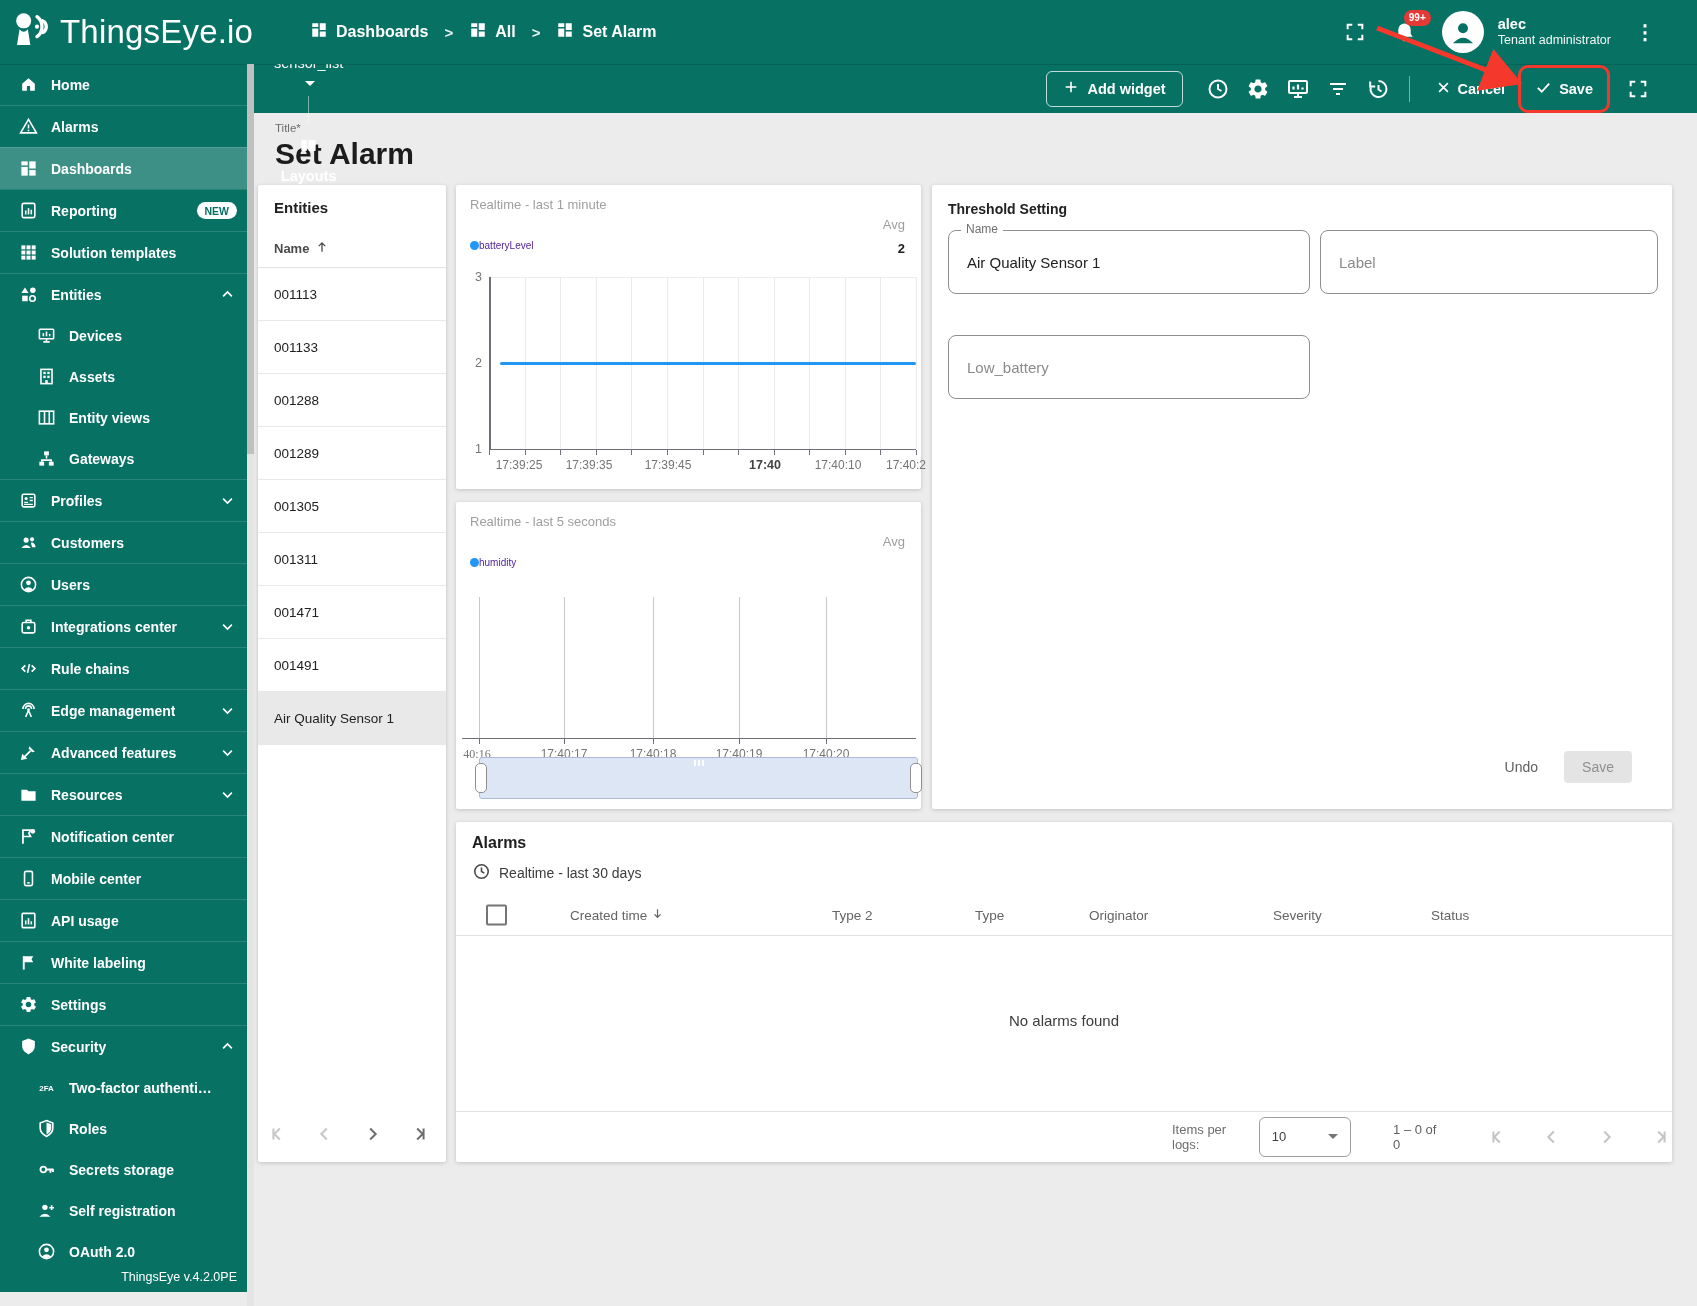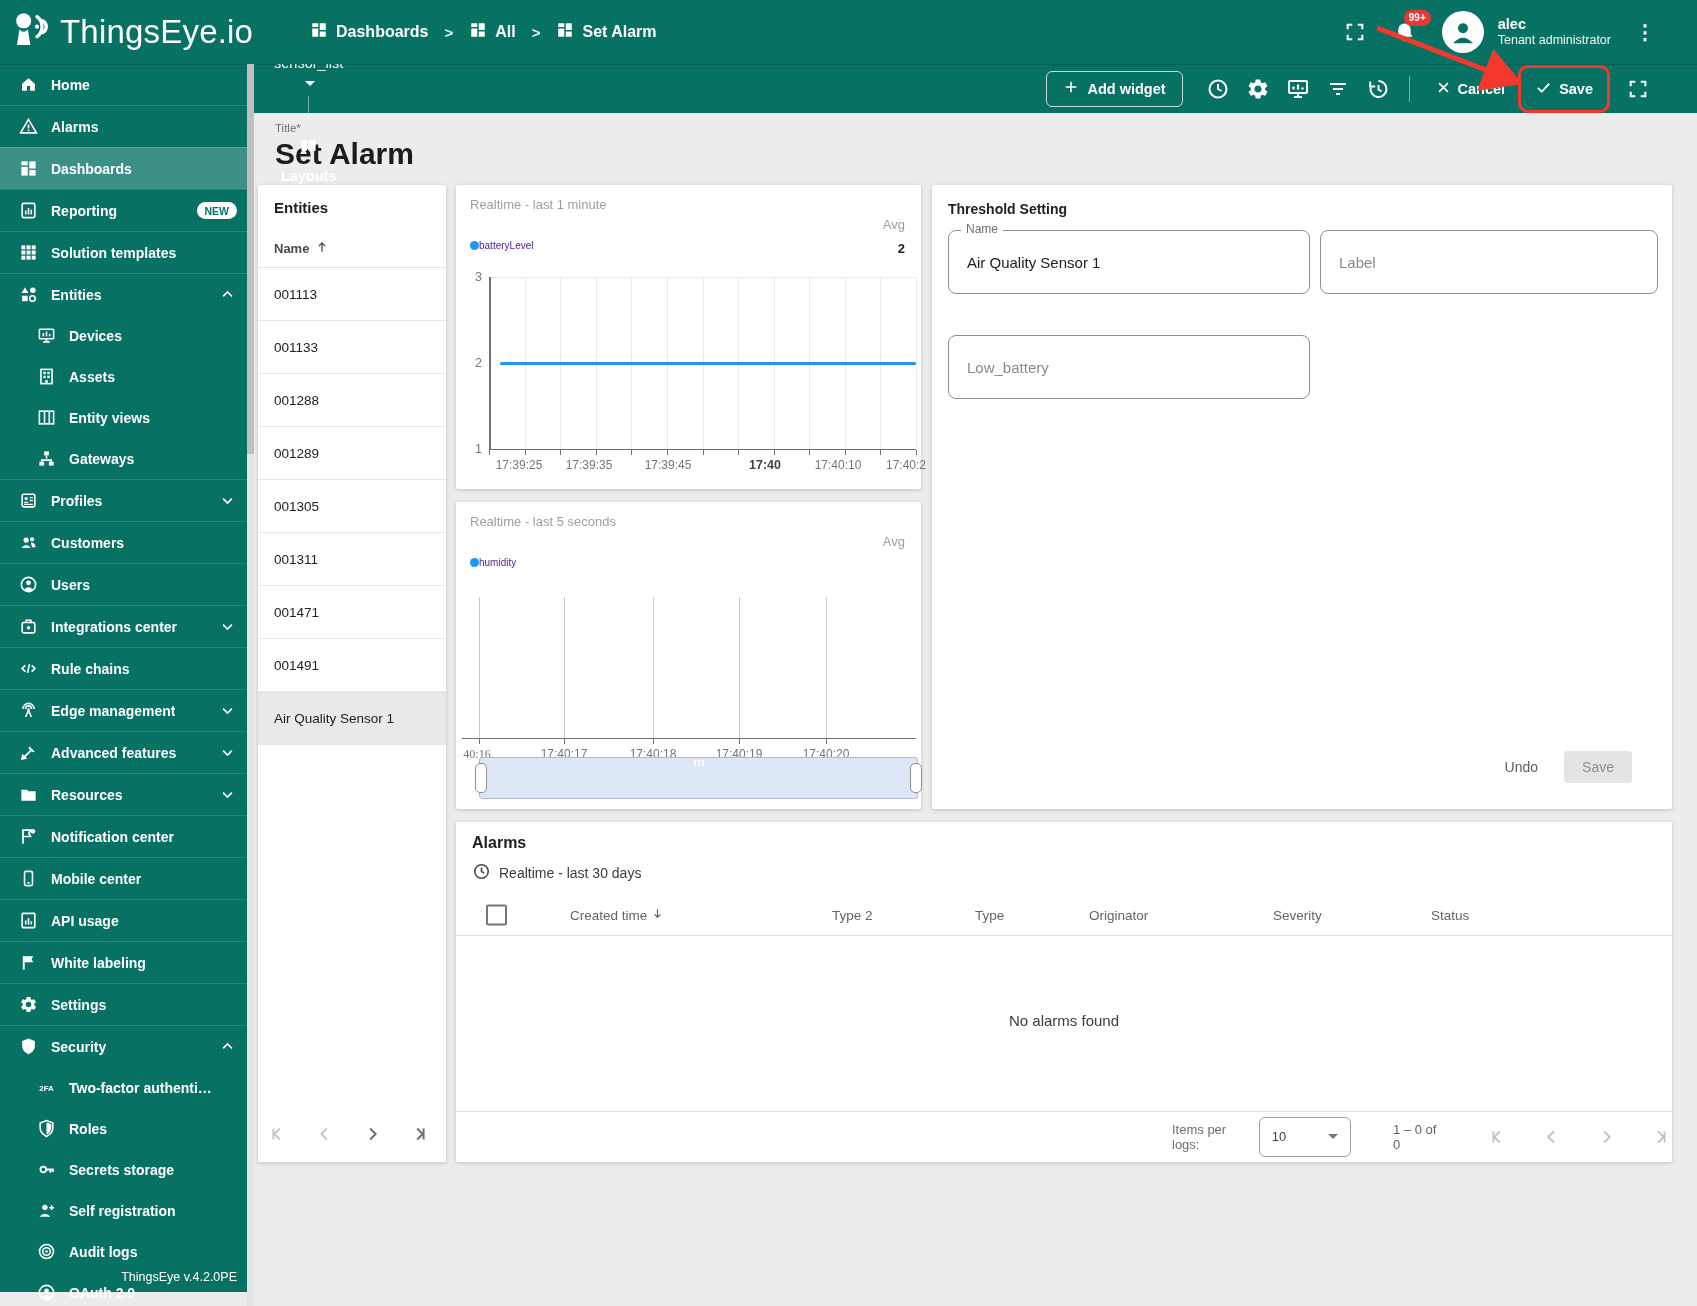--- a/index.html
+++ b/index.html
@@ -575,30 +575,20 @@
             <circle cx="10" cy="8" r="3.4"></circle>
             <path d="M3 20 q7 -8 14 0 z"></path>
             <path d="M18.5 5.5 v6 M15.5 8.5 h6" stroke="#fff" stroke-width="2"></path>
           </svg>
         </span>
         <span class="s-label">Self registration</span>
       </div>
       <div class="side-item indent">
         <span class="s-icon">
           <svg width="19" height="19" viewBox="0 0 24 24" fill="#fff">
-            <circle cx="12" cy="12" r="8.8" fill="none" stroke="#fff" stroke-width="2"></circle>
-            <circle cx="12" cy="12" r="4.8" fill="none" stroke="#fff" stroke-width="2"></circle>
-            <circle cx="12" cy="12" r="1.7"></circle>
-          </svg>
-        </span>
-        <span class="s-label">Audit logs</span>
-      </div>
-      <div class="side-item indent">
-        <span class="s-icon">
-          <svg width="19" height="19" viewBox="0 0 24 24" fill="#fff">
             <circle cx="12" cy="12" r="9" fill="none" stroke="#fff" stroke-width="2"></circle>
             <circle cx="12" cy="9.8" r="3"></circle>
             <path d="M6.4 18.2 q5.6 -5.6 11.2 0 a9 9 0 0 1 -11.2 0 z"></path>
           </svg>
         </span>
         <span class="s-label">OAuth 2.0</span>
       </div>
     </nav>
   <div class="side-version">ThingsEye v.4.2.0PE</div>
 </aside>

